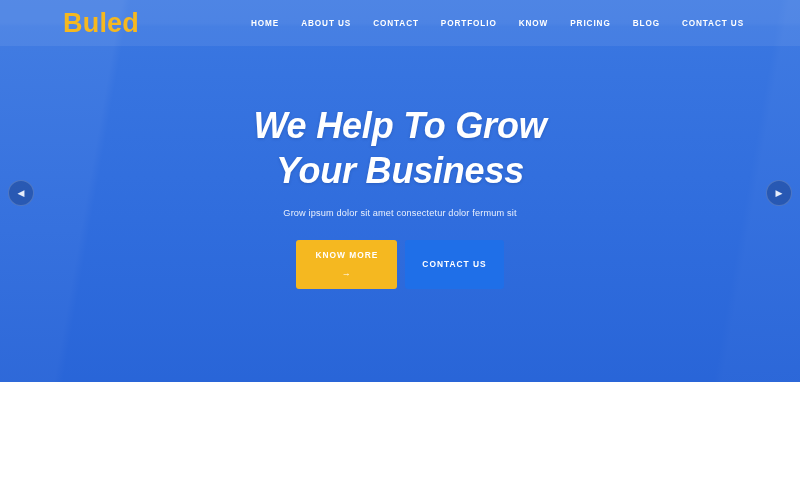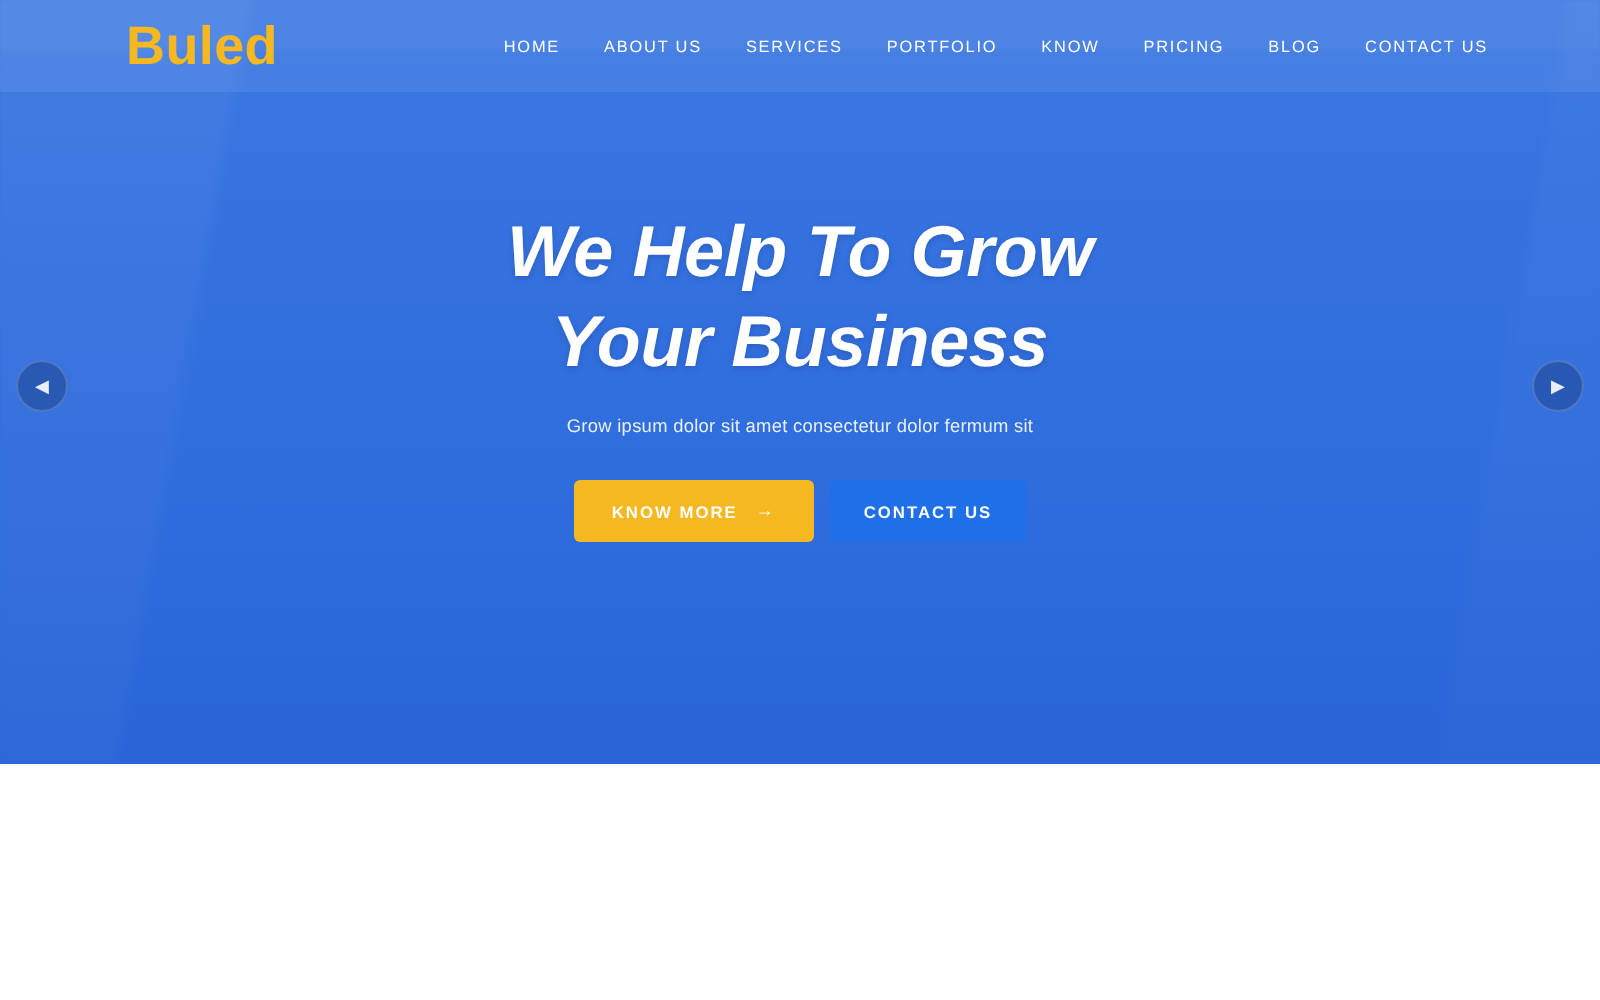--- a/index.html
+++ b/index.html
@@ -78,21 +78,21 @@
     font-size:27px; font-weight:700; letter-spacing:.2px;
     color:#f5b820;
     line-height:1;
     text-align:right;
   }
   #nav-links {
     margin-left:auto; margin-right:56px;
     display:flex; align-items:center; gap:22px;
   }
   .nav-link {
-    color:#ffffff; font-size:8.2px; font-weight:400;
+    color:#ffffff; font-size:8.2px; font-weight:700;
     letter-spacing:.9px; text-decoration:none; white-space:nowrap;
   }
 
   
   #hero-content {
     position:absolute; left:0; right:0; top:104px;
     text-align:center; z-index:5;
   }
   #hero-title {
     color:#ffffff;
@@ -110,21 +110,21 @@
     margin-top:19px;
     display:flex; justify-content:center; gap:8px;
   }
   .btn {
     border:none; cursor:pointer;
     font-size:8.4px; font-weight:700; letter-spacing:1px;
     color:#ffffff; border-radius:3px;
     display:inline-flex; align-items:center; gap:9px;
     padding:11px 19px; line-height:1;
   }
-  #btn-know { background:#f5b820; }
+  #btn-know { background:#f5b820;flex-direction:column; }
   #btn-contact { background:#1f6fe8; padding:11px 17px; }
   .arrow-glyph { font-size:9px; font-weight:700; }
 
   
   .carousel-ctl {
     position:absolute; top:180px;
     width:26px; height:26px; border-radius:50%;
     background:rgba(22,54,120,.42);
     border:1px solid rgba(255,255,255,.18);
     display:flex; align-items:center; justify-content:center;
@@ -146,21 +146,21 @@
 
 <section id="hero">
   <div class="photo"></div>
   <div class="overlay"></div>
 
   <header id="navbar">
     <div id="logo">Buled</div>
     <nav id="nav-links">
       <a class="nav-link" href="#">HOME</a>
       <a class="nav-link" href="#">ABOUT US</a>
-      <a class="nav-link" href="#">SERVICES</a>
+      <a class="nav-link" href="#">CONTACT</a>
       <a class="nav-link" href="#">PORTFOLIO</a>
       <a class="nav-link" href="#">KNOW</a>
       <a class="nav-link" href="#">PRICING</a>
       <a class="nav-link" href="#">BLOG</a>
       <a class="nav-link" href="#">CONTACT US</a>
     </nav>
   </header>
 
   <div id="hero-content">
     <h1 id="hero-title">

